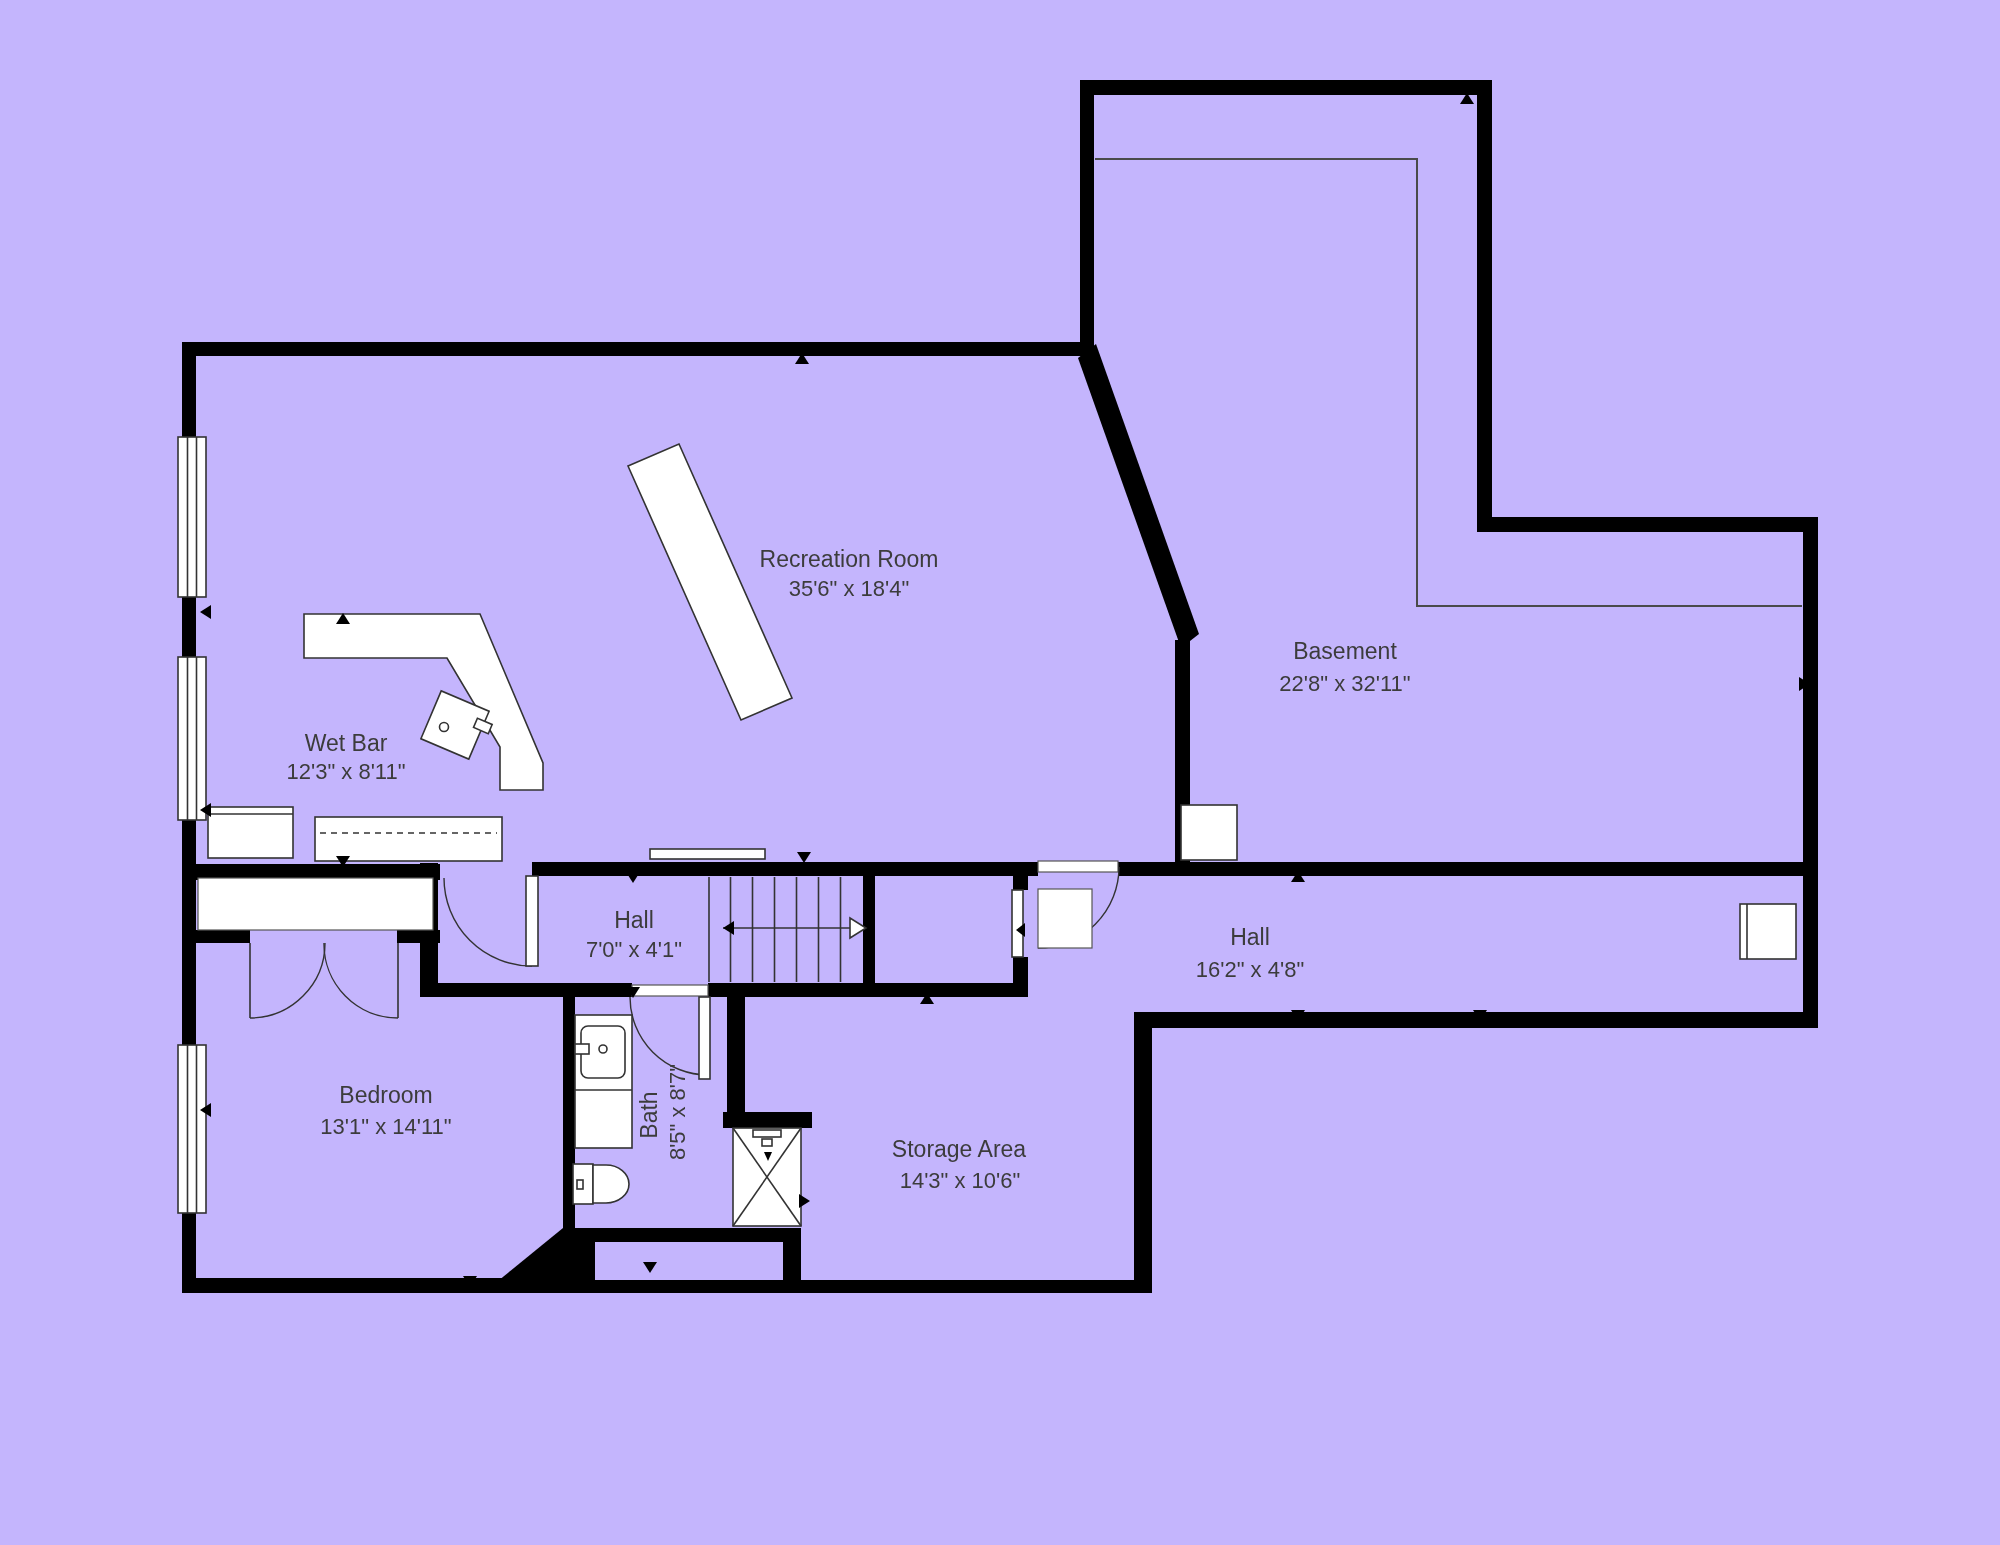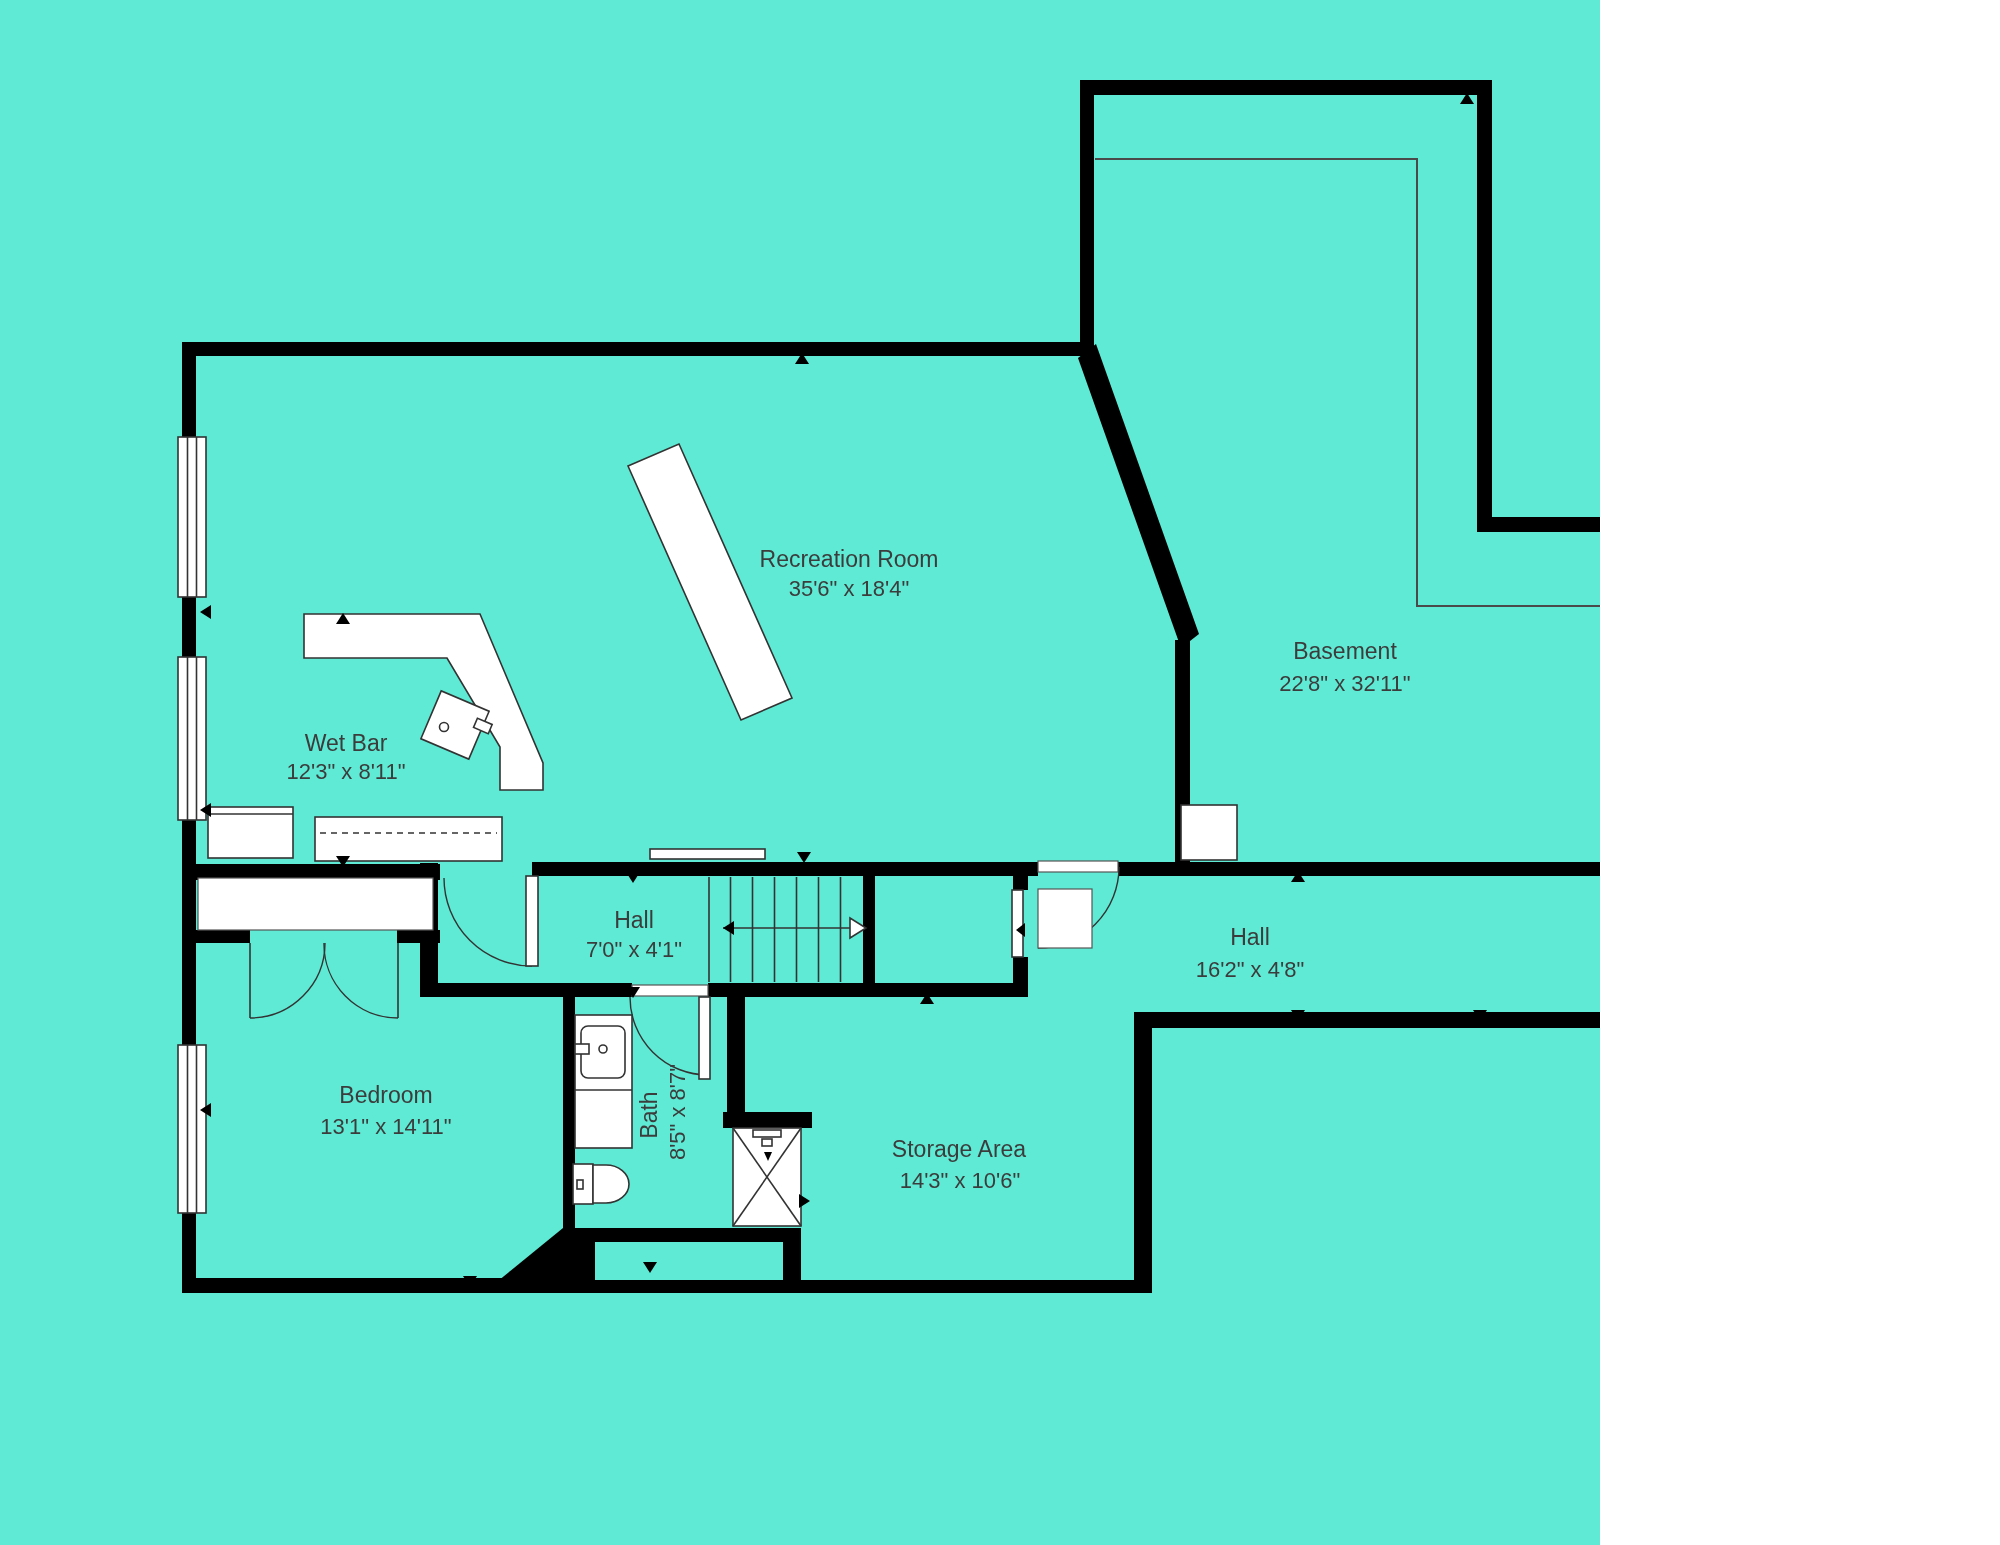--- a/index.html
+++ b/index.html
@@ -1,16 +1,16 @@
 <!DOCTYPE html>
 <html><head>
 <meta charset="utf-8">
 <style>
   html,body{margin:0;padding:0;background:#ffffff;}
-  .plan-canvas{position:relative;width:1600px;height:1545px;background:#5eead4;overflow:hidden;
+  .plan-canvas{position:relative;width:2000px;height:1545px;background:#c4b5fd;overflow:hidden;
     font-family:"Liberation Sans", sans-serif;}
   svg{display:block;}
   .wall{fill:#000000;stroke:none;}
   .thin{fill:none;stroke:#4a4a4a;stroke-width:2;}
   .fix{fill:#ffffff;stroke:#333333;stroke-width:1.6;}
   .fixl{fill:none;stroke:#333333;stroke-width:1.6;}
   .open{fill:#ffffff;stroke:#555555;stroke-width:1.2;}
   .arc{fill:none;stroke:#333333;stroke-width:1.4;}
   .mark{fill:#000000;}
   text.room{fill:#3c3c3c;font-size:23px;text-anchor:middle;}

